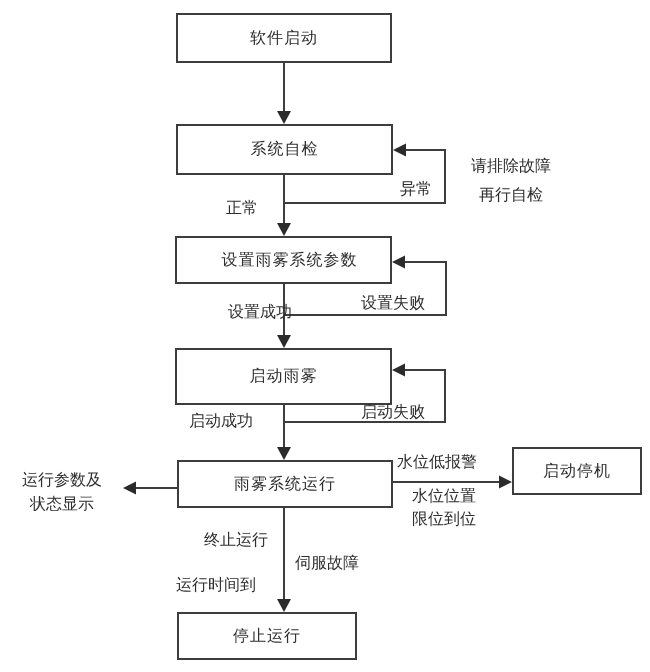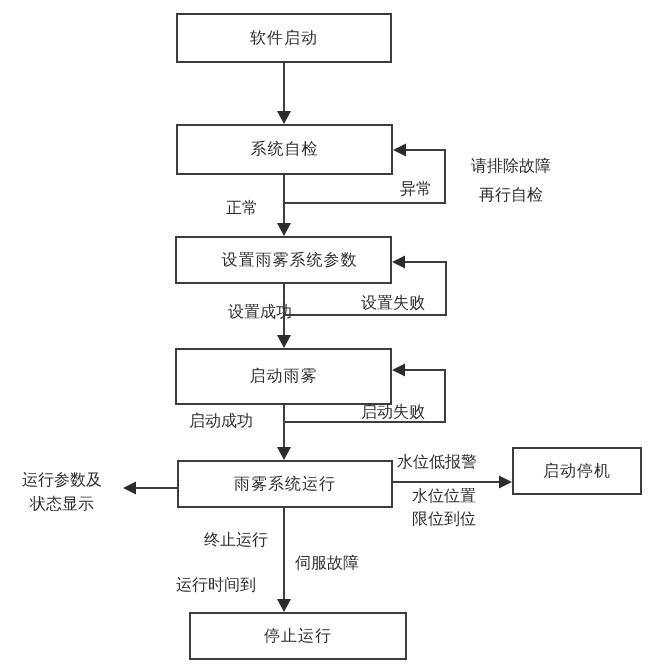--- a/index.html
+++ b/index.html
@@ -40,21 +40,21 @@
     white-space:nowrap;
     color:#2e2e2e;
     line-height:23px;
   }
   .lbl.center{text-align:center;white-space:normal;}
   #n-start   {left:176px;top:13px; width:216px;height:50px;}
   #n-check   {left:176px;top:124px;width:217px;height:51px;}
   #n-params  {left:175px;top:236px;width:217px;height:48px;padding-left:12px;}
   #n-fog     {left:175px;top:348px;width:217px;height:57px;}
   #n-running {left:177px;top:460px;width:216px;height:48px;}
-  #n-stop    {left:177px;top:612px;width:218px;height:48px;margin-left:12px;}
+  #n-stop    {left:177px;top:612px;width:180px;height:48px;}
   #n-shutdown{left:512px;top:447px;width:130px;height:48px;}
   #l-normal      {left:226px;top:196px;}
   #l-abnormal    {left:400px;top:177px;}
   #l-fix         {left:452px;top:151px;width:118px;line-height:29px;}
   #l-set-ok      {left:189px;top:300px;margin-left:39px;}
   #l-set-fail    {left:361px;top:291px;}
   #l-start-ok    {left:189px;top:409px;}
   #l-start-fail  {left:361px;top:400px;}
   #l-water-low   {left:397px;top:450px;}
   #l-water-pos   {left:412px;top:484px;line-height:23px;}

